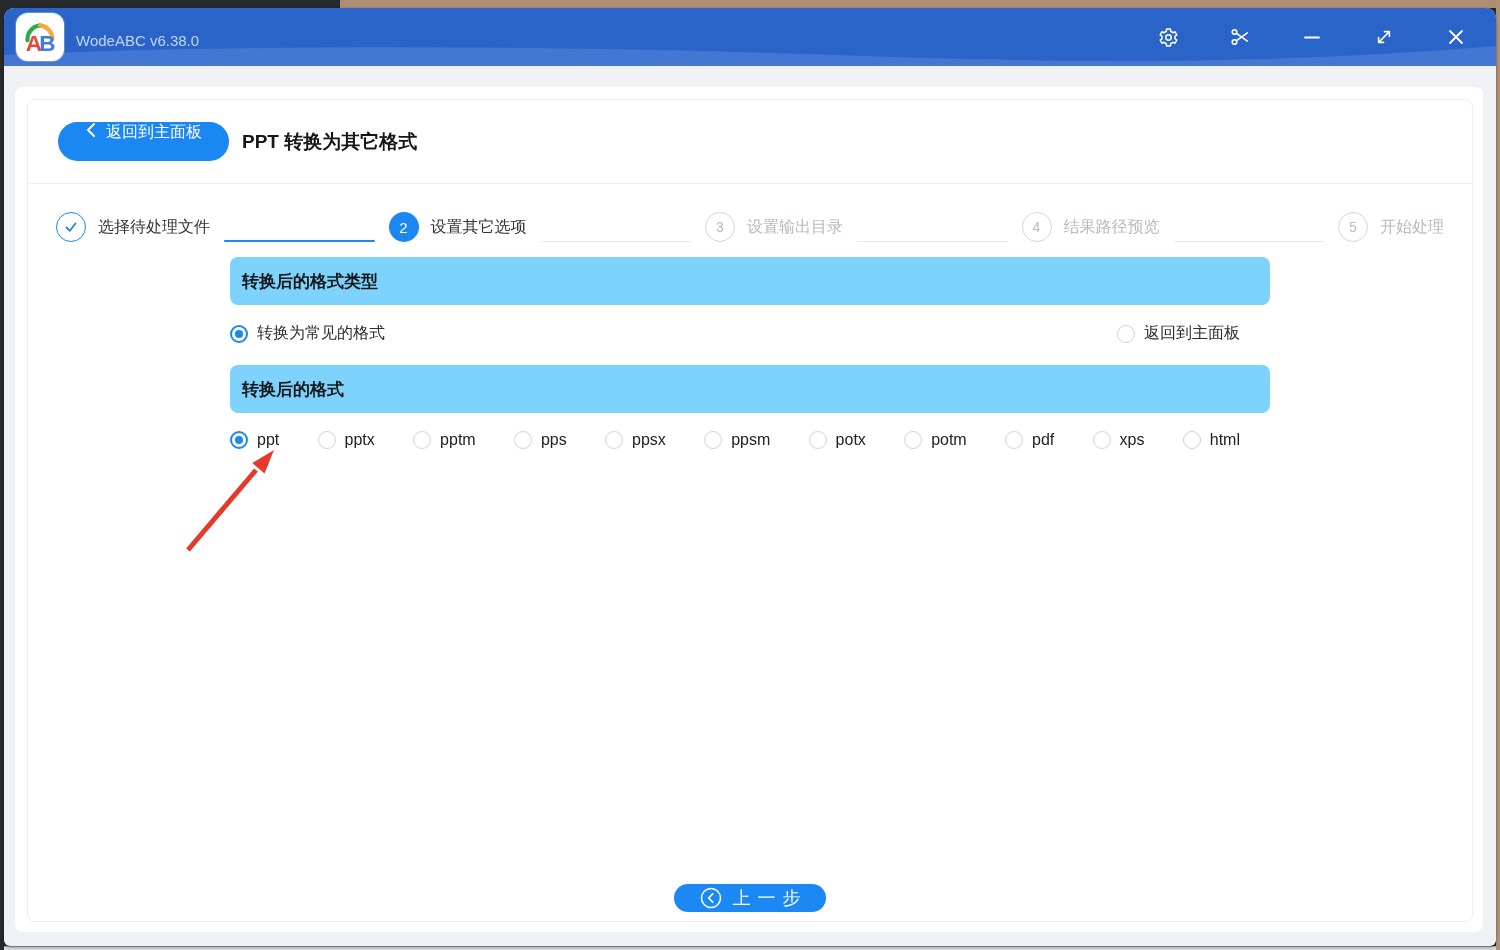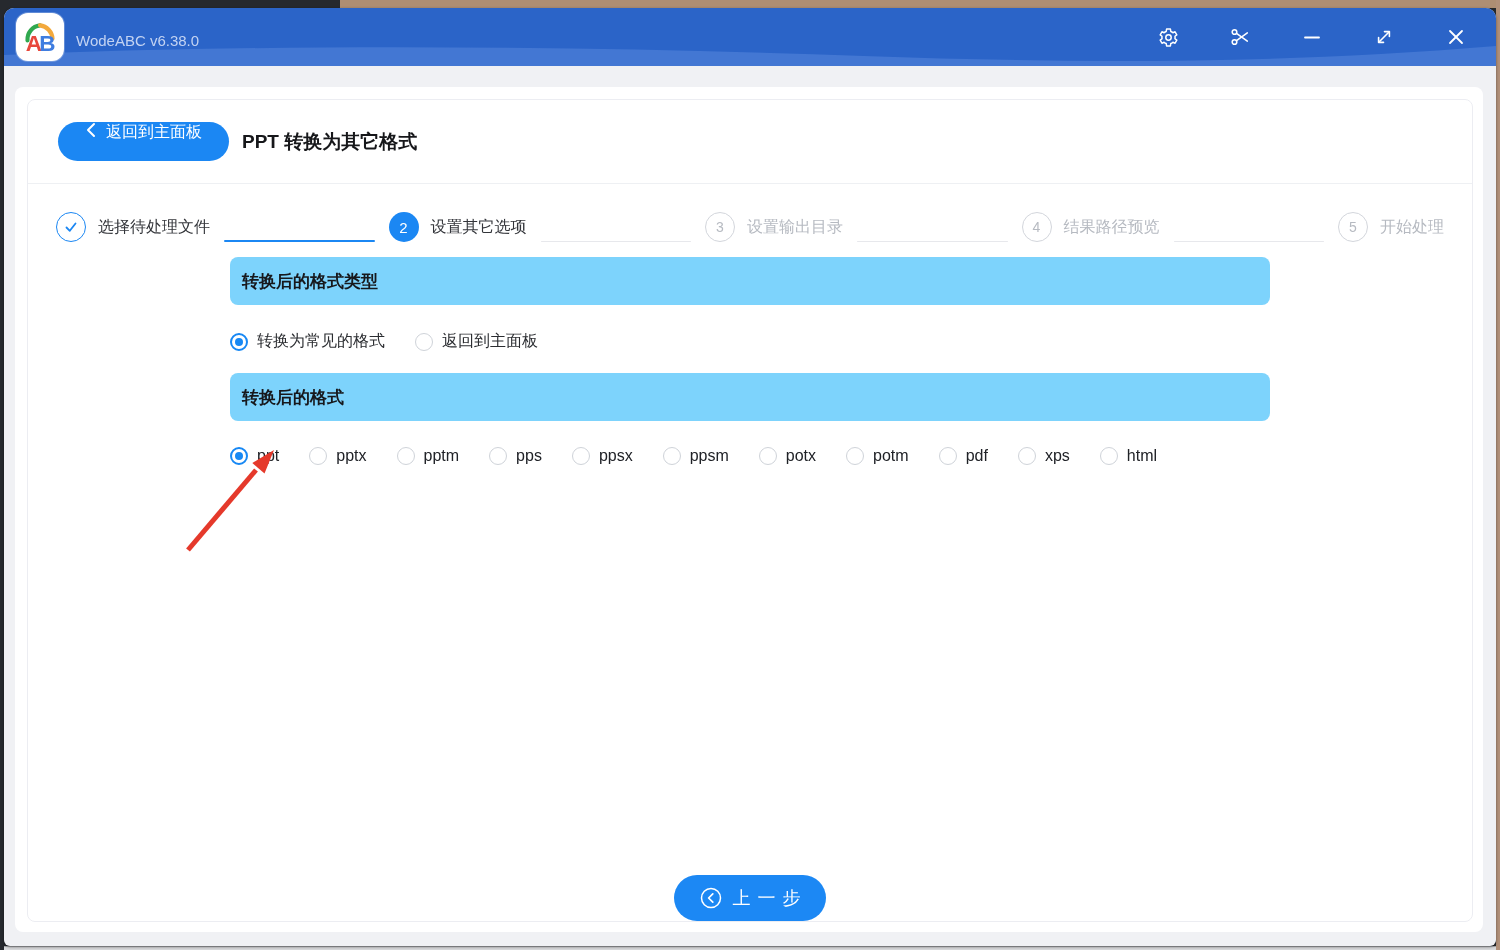--- a/index.html
+++ b/index.html
@@ -75,40 +75,40 @@
   .step-line.on { background:#1b87f3; }
   .step-line.off { background:#e7e8ec; height:1.5px; }
 
   
   .content { width:1040px; margin:15px auto 0 auto; }
   .section-bar {
     height:48px; background:#7dd3fc; border-radius:8px;
     display:flex; align-items:center; padding:0 12px;
     font-size:17px; font-weight:bold; color:#17181c;
   }
-  .radio-row { display:flex; align-items:center; margin-top:26px; margin-bottom:21px; }
+  .radio-row { display:flex; align-items:center; margin-top:18px; margin-bottom:21px;justify-content:space-between; }
   .radio-row.formats { margin-bottom:0; }
   .radio-opt { display:flex; align-items:center; cursor:pointer; margin-right:30px; }
   .radio-circle {
     width:18px; height:18px; border-radius:50%; background:#fff; flex:none;
     border:1px solid #cfd3d9; display:flex; align-items:center; justify-content:center;
   }
   .radio-opt.selected .radio-circle { border:2px solid #1788f4; }
   .radio-dot { width:8px; height:8px; border-radius:50%; background:#1788f4; display:none; }
   .radio-opt.selected .radio-dot { display:block; }
   .radio-label { margin-left:9px; font-size:16px; color:#2b2d31; }
   .radio-row.formats .radio-label { color:#202227; }
 
   
   .footer-actions {
     position:absolute; left:0; right:0; bottom:0; height:46px;
     display:flex; align-items:center; justify-content:center; gap:30px;
   }
   .nav-btn {
-    width:152px; height:46px; border-radius:23px; background:#1c88f4; border:none;
+    width:152px; height:28px; border-radius:23px; background:#1c88f4; border:none;
     color:#fff; font-size:18px; display:flex; align-items:center; justify-content:center;
     gap:11px; cursor:pointer; font-family:inherit;
   }
   .nav-btn .lbl { letter-spacing:7px; margin-right:-7px; }
 
   
   .annot-arrow { position:absolute; left:150px; top:440px; width:150px; height:125px; z-index:50; pointer-events:none; }
 </style>
 </head>
 <body>

